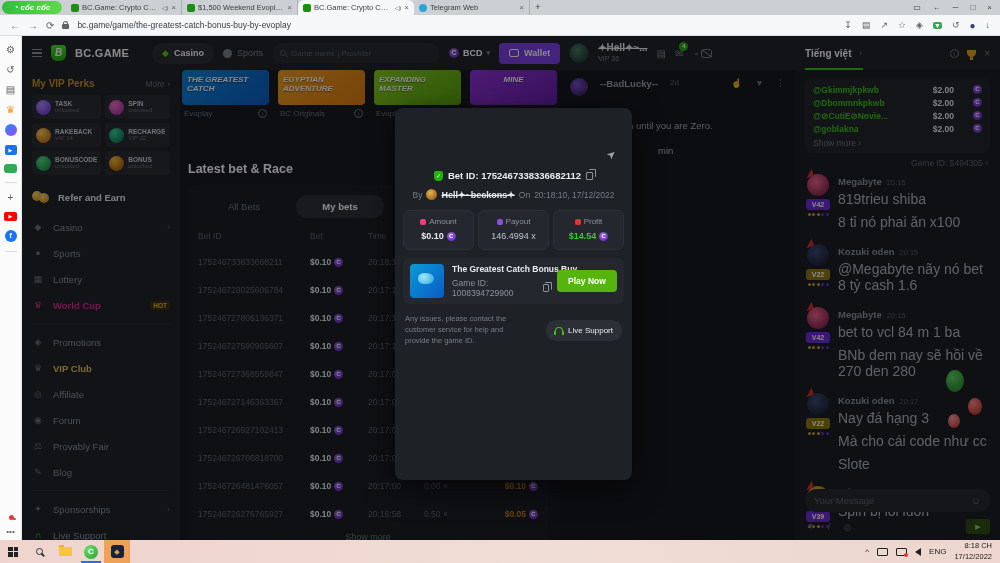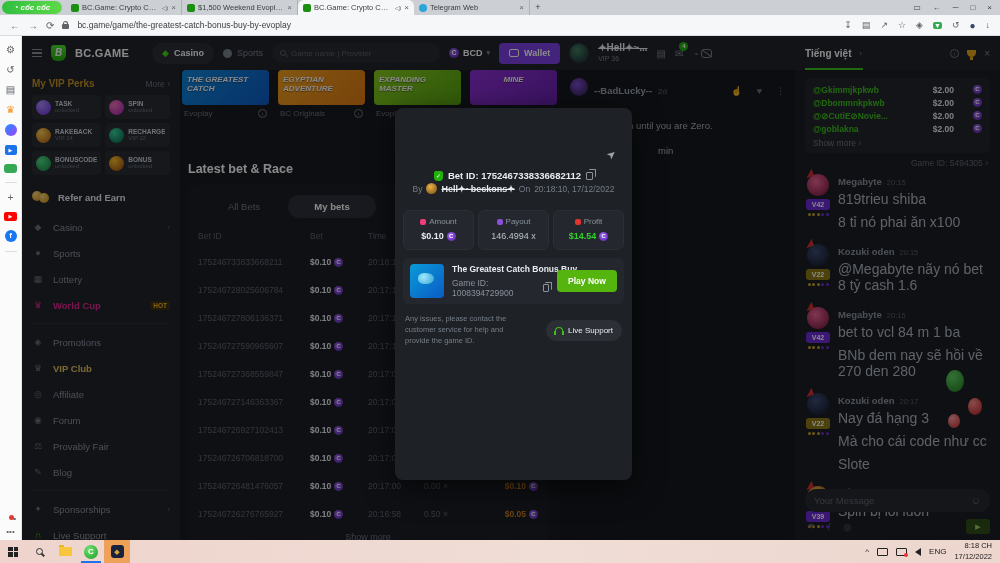--- a/index.html
+++ b/index.html
@@ -106,31 +106,31 @@
   .bancol { width:87px; }
   .banner { height:35px; border-radius:4px; color:#fff; font-weight:bold; font-style:italic; font-size:8px; line-height:1.1; padding:6px 5px 0 5px; text-shadow:0 1px 1px rgba(0,0,0,.4); overflow:hidden; }
   .b0 { background:linear-gradient(135deg,#0b86d8,#0a5bc4); }
   .b1 { background:linear-gradient(135deg,#f2a11c,#e07a0e); }
   .b2 { background:linear-gradient(135deg,#86cb1a,#59a80d); }
   .b3 { background:linear-gradient(135deg,#8d2fd6,#6a1fb0);text-align:center; }
   .prov { height:16px; display:flex; align-items:center; justify-content:space-between; color:#6a727c; font-size:8px; padding:0 2px; }
   .infoc { width:9px; height:9px; border:1px solid #6a727c; border-radius:50%; font-size:6px; text-align:center; line-height:9px; color:#6a727c; }
 
   .postpanel { position:absolute; left:380px; top:0; right:0; bottom:0; background:#14161a; padding:8px 10px; }
-  .postuser { display:flex; align-items:flex-end; gap:6px; }
+  .postuser { display:flex; align-items:flex-start; gap:12px; }
   .pav { width:18px; height:18px; border-radius:50%; background:radial-gradient(circle at 40% 35%,#7b4bd1,#2a1746); }
   .pname { color:#9aa2ac; font-weight:bold; font-size:9.5px; }
   .ptime { color:#5b626b; font-size:8px; }
   .pacts { margin-left:auto; display:flex; gap:14px; color:#6a727c; font-size:9px; }
   .posttext { margin-top:24px; color:#a7aeb7; font-size:9.5px; }
   .postcut { margin-top:14px; margin-left:88px; color:#a7aeb7; font-size:9.5px; }
 
   .betshead { position:absolute; left:8px; top:92px; color:#fff; font-weight:bold; font-size:12.5px; }
   .betspanel { position:absolute; left:8px; top:115px; width:360px; bottom:0; background:#191c21; border-radius:8px 8px 0 0; }
-  .btabs { display:flex; gap:0; padding:10px 12px 6px 12px; }
+  .btabs { display:flex; gap:8px; padding:10px 12px 6px 12px; }
   .btab { width:88px; text-align:center; line-height:23px; color:#6f7882; font-size:9.5px; white-space:nowrap; }
   .btab.active { background:#2a2e35; border-radius:13px; color:#fff; font-weight:bold; }
   .brow { display:grid; grid-template-columns:112px 58px 56px 52px 1fr; align-items:center; height:28px; padding:0 10px; font-size:8.5px; }
   .brow.hdr { color:#5c646e; height:24px; }
   .c-id { color:#5c646e; }
   .c-bet { display:flex; align-items:center; gap:3px; color:#e9edf1; font-weight:bold; }
   .c-time,.c-pay { color:#5c646e; }
   .c-profit { display:flex; justify-content:flex-end; align-items:center; gap:3px; color:#cf7a16; font-weight:bold; }
   .showmore { text-align:center; color:#6a727c; font-size:9px; padding-top:4px; }
 
@@ -184,21 +184,21 @@
   .mhdr { height:26px; background:#25282e; border-radius:8px 8px 0 0; display:flex; align-items:center; justify-content:space-between; padding:0 11px; }
   .mhdr b { color:#fff; font-size:11px; }
   .mclose { color:#8a929c; font-size:11px; }
   .sharei { position:absolute; right:16px; top:40px; color:#9aa2ab; font-size:11px; transform:rotate(-40deg); }
   .betline { position:absolute; left:0; right:0; top:62px; display:flex; align-items:center; justify-content:center; gap:5px; }
   .shield { width:9px; height:10px; background:#23b10e; border-radius:2px 2px 4px 4px; position:relative; flex:0 0 auto; }
   .shield::after { content:"✓"; color:#fff; font-size:6px; position:absolute; inset:0; text-align:center; line-height:10px; }
   .betline b { color:#e8ecf0; font-size:9.5px; }
   .copy { width:7px; height:8px; border:1px solid #8a929c; border-radius:1px; position:relative; display:inline-block; }
   .copy::before { content:""; position:absolute; left:1.5px; top:-3.5px; width:6px; height:7px; border-top:1px solid #8a929c; border-right:1px solid #8a929c; border-radius:1px; }
-  .byline { position:absolute; left:0; right:0; top:75px; display:flex; align-items:center; justify-content:center; gap:4px; color:#767e88; font-size:8.5px; }
+  .byline { position:absolute; left:0; right:0; top:81px; display:flex; align-items:center; justify-content:center; gap:4px; color:#767e88; font-size:8.5px; }
   .byline .mav { width:11px; height:11px; border-radius:50%; background:radial-gradient(circle at 40% 35%,#e8b24a,#7a4a12); }
   .byline b { color:#e8ecf0; font-size:9px; text-decoration:line-through; }
   .stats { position:absolute; left:8px; right:8px; top:102px; display:grid; grid-template-columns:1fr 1fr 1fr; gap:4px; }
   .scard { height:40px; background:#24272d; border:1px solid #2b2f36; border-radius:6px; text-align:center; padding-top:6px; }
   .slab { display:flex; align-items:center; justify-content:center; gap:3px; color:#8a929c; font-size:8px; }
   .sdot { width:6px; height:6px; border-radius:2px; }
   .sd0 { background:#f23b7b; } .sd1 { background:#8a4fd7; } .sd2 { background:#e3342f; }
   .sval { margin-top:5px; font-size:9px; display:flex; align-items:center; justify-content:center; gap:3px; }
   .sval b { color:#e8ecf0; } .sval .gray { color:#b9c1c9; } .sval .grn { color:#2fd22a; }
   .gamecard { position:absolute; left:8px; right:8px; top:150px; height:46px; background:#24272d; border-radius:6px; display:flex; align-items:center; gap:8px; padding:0 7px; }

